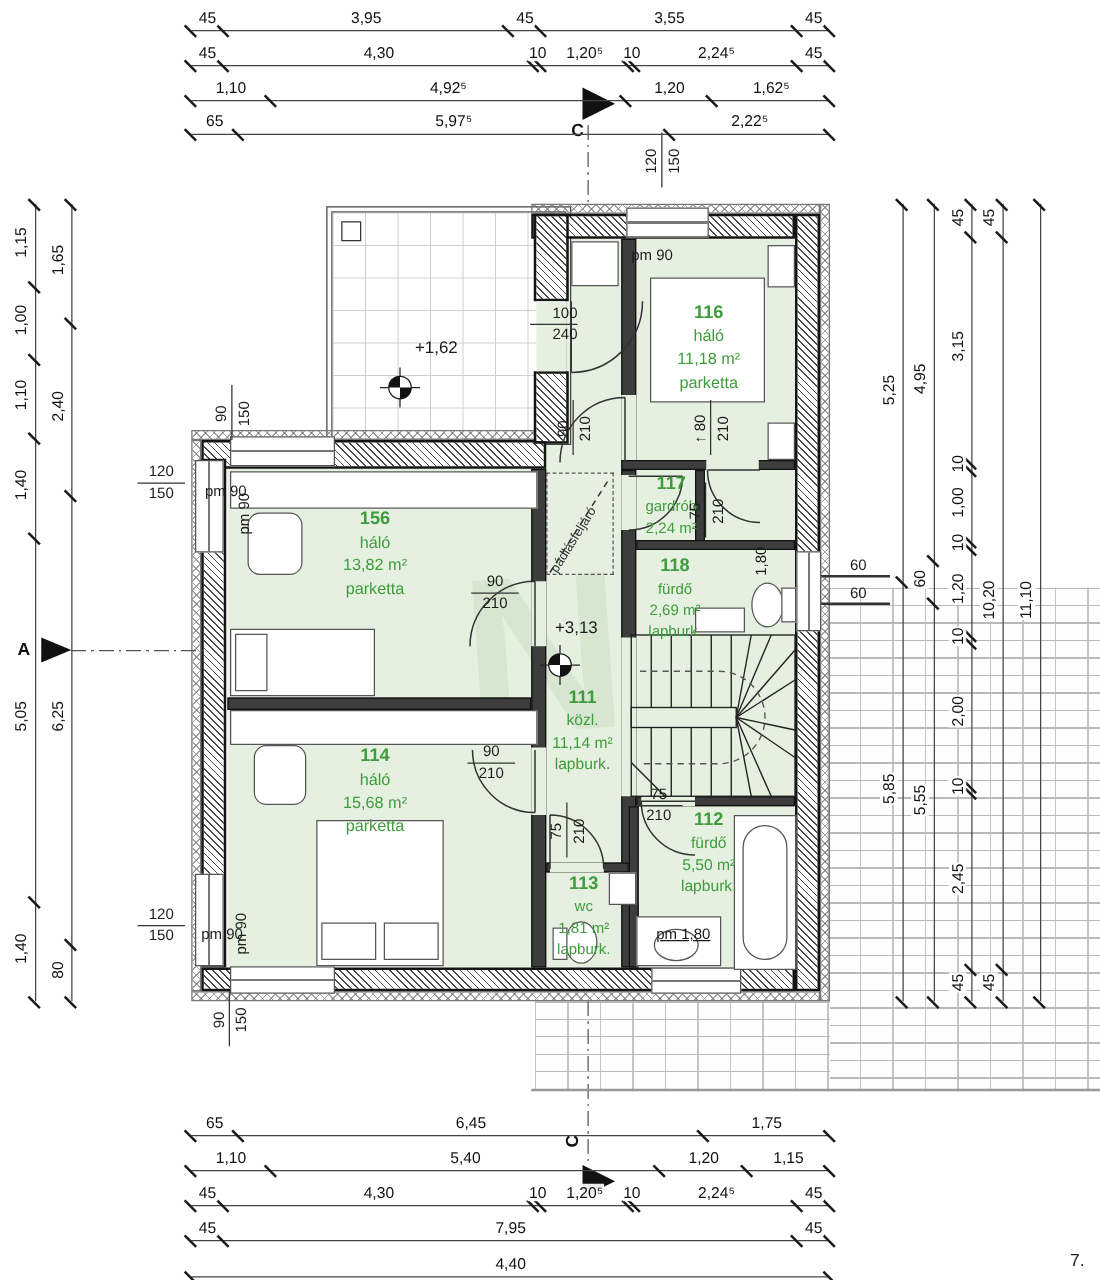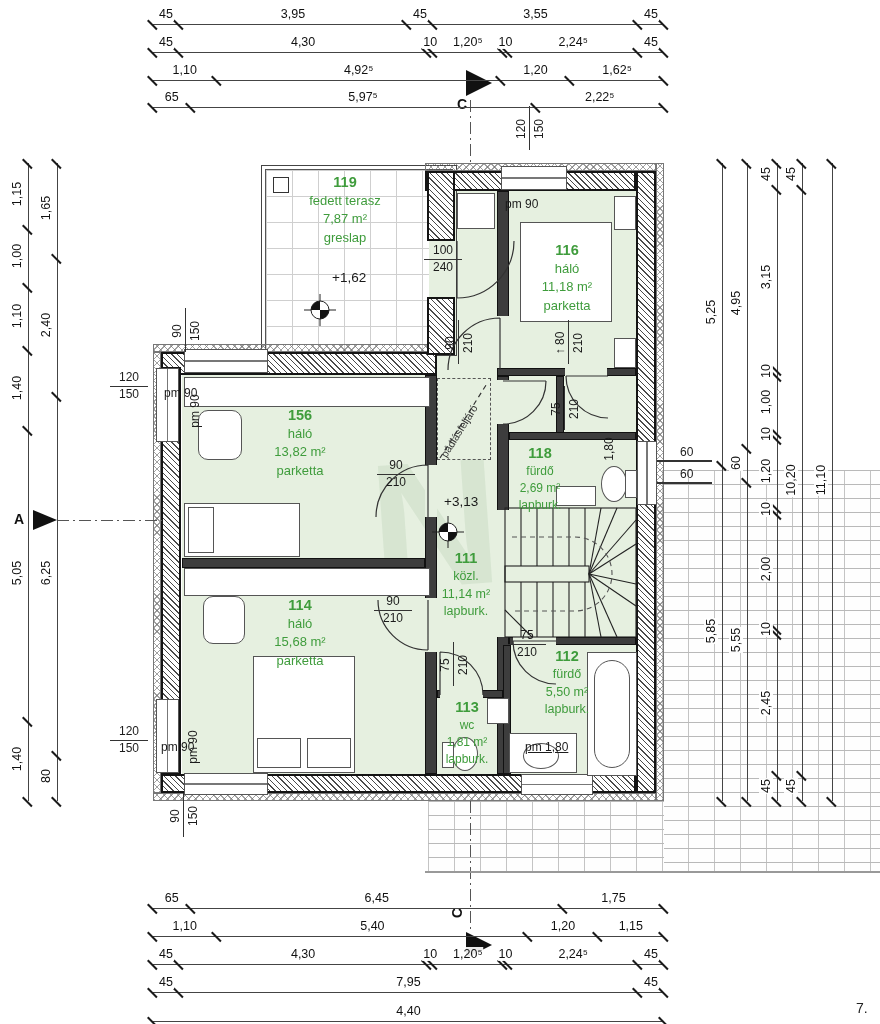--- a/index.html
+++ b/index.html
@@ -207,37 +207,36 @@
   <div class="secletter" style="left:452px;top:905px;transform:rotate(-90deg)">C</div>
   <div class="secletter" style="left:14px;top:511px">A</div>
   <div class="sheetnote" style="left:856px;top:1000px">7.</div>
 
   <div class="thinline" style="left:657px;top:460px;width:55px;height:1.5px"></div>
   <div class="thinline" style="left:657px;top:482px;width:55px;height:1.5px"></div>
 
   <div class="lvl" style="left:332px;top:270px">+1,62</div>
   <div class="lvl" style="left:444px;top:494px">+3,13</div>
 
-  <div class="rlabel" style="left:290px;top:172px;width:110px">
-    <div class="rnum">119</div>
-    <div>fedett terasz</div>
-    <div>7,87 m²</div>
-    <div>greslap</div>
-  </div>
   <div class="rlabel" style="left:517px;top:240px;width:100px">
     <div class="rnum">116</div>
     <div>háló</div>
     <div>11,18 m²</div>
     <div>parketta</div>
   </div>
   <div class="rlabel" style="left:250px;top:405px;width:100px">
     <div class="rnum">156</div>
     <div>háló</div>
     <div>13,82 m²</div>
     <div>parketta</div>
+  </div>
+  <div class="rlabel" style="left:497px;top:377px;width:80px;font-size:12px">
+    <div class="rnum">117</div>
+    <div>gardrób</div>
+    <div>2,24 m²</div>
   </div>
   <div class="rlabel" style="left:500px;top:443px;width:80px;font-size:12px">
     <div class="rnum">118</div>
     <div>fürdő</div>
     <div>2,69 m²</div>
     <div>lapburk.</div>
   </div>
   <div class="rlabel" style="left:434px;top:548px;width:64px;font-size:12.5px">
     <div class="rnum">111</div>
     <div>közl.</div>
@@ -422,21 +421,21 @@
     <div class="tick" style="left: 795px; top: 188.865px;"></div>
     <div class="dlabel" style="left: 741px; top: 166.932px; width: 100px; text-align: center; transform: rotate(-90deg);"><span>45</span></div>
     <div class="tick" style="left: 795px; top: 775.135px;"></div>
     <div class="dlabel" style="left: 741px; top: 473px; width: 100px; text-align: center; transform: rotate(-90deg);"><span>10,20</span></div>
     <div class="tick" style="left: 795px; top: 801px;"></div>
     <div class="dlabel" style="left: 741px; top: 779.068px; width: 100px; text-align: center; transform: rotate(-90deg);"><span>45</span></div>
     <div class="dimline" style="left: 832px; top: 163px; width: 1.2px; height: 638px;"></div>
     <div class="tick" style="left: 825px; top: 163px;"></div>
     <div class="tick" style="left: 825px; top: 801px;"></div>
     <div class="dlabel" style="left: 771px; top: 473px; width: 100px; text-align: center; transform: rotate(-90deg);"><span>11,10</span></div>
-    <div class="otag ofrac" style="left: 424px; top: 243px;">
+    <div class="otag ofrac" style="left: 424px; top: 243px; text-align: right;">
       <div>100</div>
       <div class="l2">240</div>
     </div>
     <div class="otag" style="left: 512px; top: 106px; white-space: nowrap;"><div class="ocell"><span>120</span></div><div class="osep"></div><div class="ocell"><span>150</span></div></div>
     <div class="otag" style="left: 505px; top: 197px; white-space: nowrap;">pm 90</div>
     <div class="otag" style="left: 441px; top: 320px; white-space: nowrap;"><div class="ocell"><span>90</span></div><div class="osep"></div><div class="ocell"><span>210</span></div></div>
     <div class="otag" style="left: 551px; top: 320px; white-space: nowrap;"><div class="ocell"><span>↑ 80</span></div><div class="osep"></div><div class="ocell"><span>210</span></div></div>
     <div class="otag" style="left: 168px; top: 308px; white-space: nowrap;"><div class="ocell"><span>90</span></div><div class="osep"></div><div class="ocell"><span>150</span></div></div>
     <div class="otag ofrac" style="left: 110px; top: 370px;">
       <div>120</div>

